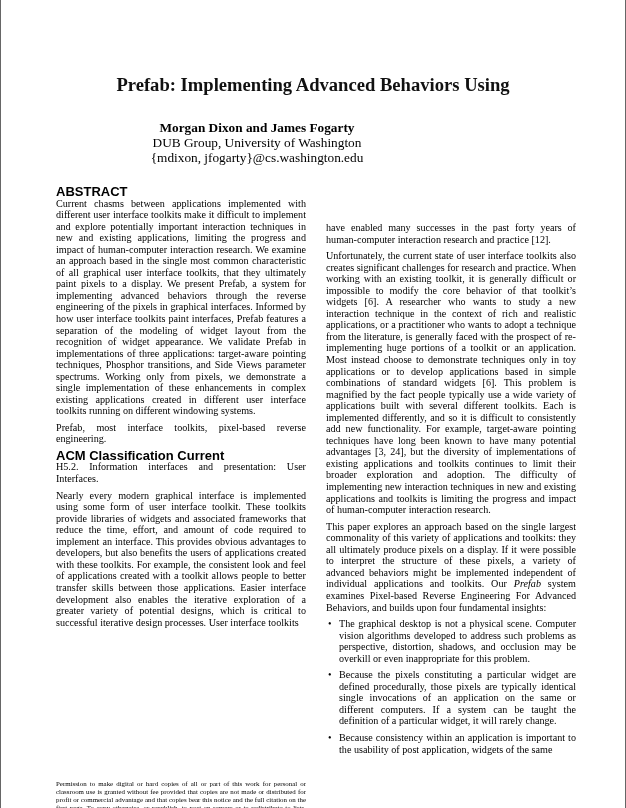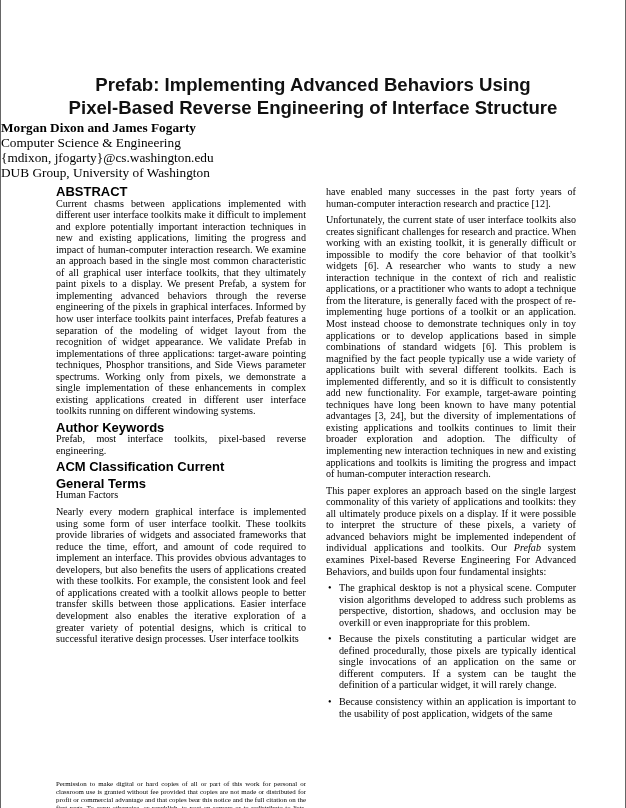--- a/index.html
+++ b/index.html
@@ -11,36 +11,36 @@
     color: #000;
   }
   .page {
     position: absolute; left: 0; top: 0; width: 624px; height: 808px;
     border-left: 1px solid #666666; border-right: 1px solid #666666;
     background: #fff;
   }
   .title {
     position: absolute; left: 0; width: 624px; top: 73px;
     text-align: center;
-    font-family: Liberation Sans, sans-serif;
+    font-family: Liberation Serif, serif;
     font-weight: bold; font-size: 18.6px; line-height: 23px;
     color: #111;
   }
   .authors {
     position: absolute; left: 0; width: 512px; top: 120px;
-    text-align: left; font-size: 13.3px; line-height: 15px;
+    text-align: center; font-size: 13.3px; line-height: 15px;
   }
   .authors .names { font-weight: bold; }
   .col {
     position: absolute; top: 186px; width: 250px;
     font-size: 10.15px; line-height: 11.55px;
     text-align: justify;
   }
   .col.left { left: 55px; }
-  .col.right { left: 325px; }
+  .col.right { left: 325px; margin-top: 36px; }
   .col p { margin: 0 0 5px 0; }
   .col h2 {
     font-family: "Liberation Sans", sans-serif;
     font-size: 13px; font-weight: bold; margin: 0 0 0 0; line-height: 11.5px;
   }
   .section { margin-bottom: 5px; }
   .col ul { margin: 0; padding: 0; list-style: none; }
   .col li { position: relative; padding-left: 13px; margin-bottom: 5px; }
   .bullet { position: absolute; left: 2px; top: 0; }
   .footnote {
@@ -50,45 +50,39 @@
   .footnote p { margin: 0; }
   em { }
 </style>
 </head>
 <body>
 
 <div class="page">
 
   <div class="title">
     <div>Prefab: Implementing Advanced Behaviors Using</div>
-    <div>Pixel-Based Reverse Engineering of Interface Structure</div>
   </div>
 
   <div class="authors">
     <div class="names">Morgan Dixon and James Fogarty</div>
-    <div>Computer Science &amp; Engineering</div>
+    <div>DUB Group, University of Washington</div>
     <div>{mdixon, jfogarty}@cs.washington.edu</div>
-    <div>DUB Group, University of Washington</div>
   </div>
 
   <div class="col left">
     <div class="section">
       <h2>ABSTRACT</h2>
       <p>Current chasms between applications implemented with different user interface toolkits make it difficult to implement and explore potentially important interaction techniques in new and existing applications, limiting the progress and impact of human-computer interaction research. We examine an approach based in the single most common characteristic of all graphical user interface toolkits, that they ultimately paint pixels to a display. We present Prefab, a system for implementing advanced behaviors through the reverse engineering of the pixels in graphical interfaces. Informed by how user interface toolkits paint interfaces, Prefab features a separation of the modeling of widget layout from the recognition of widget appearance. We validate Prefab in implementations of three applications: target-aware pointing techniques, Phosphor transitions, and Side Views parameter spectrums. Working only from pixels, we demonstrate a single implementation of these enhancements in complex existing applications created in different user interface toolkits running on different windowing systems.</p>
     </div>
     <div class="section">
-      <h2>Author Keywords</h2>
       <p>Prefab, most interface toolkits, pixel-based reverse engineering.</p>
     </div>
     <div class="section">
       <h2>ACM Classification Current</h2>
-    </div>
-    <div class="section">
-      <h2>General Terms</h2>
-      <p>Human Factors</p>
+      <p>H5.2. Information interfaces and presentation: User Interfaces.</p>
     </div>
     <div class="section">
       <p>Nearly every modern graphical interface is implemented using some form of user interface toolkit. These toolkits provide libraries of widgets and associated frameworks that reduce the time, effort, and amount of code required to implement an interface. This provides obvious advantages to developers, but also benefits the users of applications created with these toolkits. For example, the consistent look and feel of applications created with a toolkit allows people to better transfer skills between those applications. Easier interface development also enables the iterative exploration of a greater variety of potential designs, which is critical to successful iterative design processes. User interface toolkits</p>
     </div>
   </div>
 
   <div class="footnote">
     <p>Permission to make digital or hard copies of all or part of this work for personal or classroom use is granted without fee provided that copies are not made or distributed for profit or commercial advantage and that copies bear this notice and the full citation on the first page. To copy otherwise, or republish, to post on servers or to redistribute to lists, requires prior specific permission and/or a fee.</p>
 
   </div>

